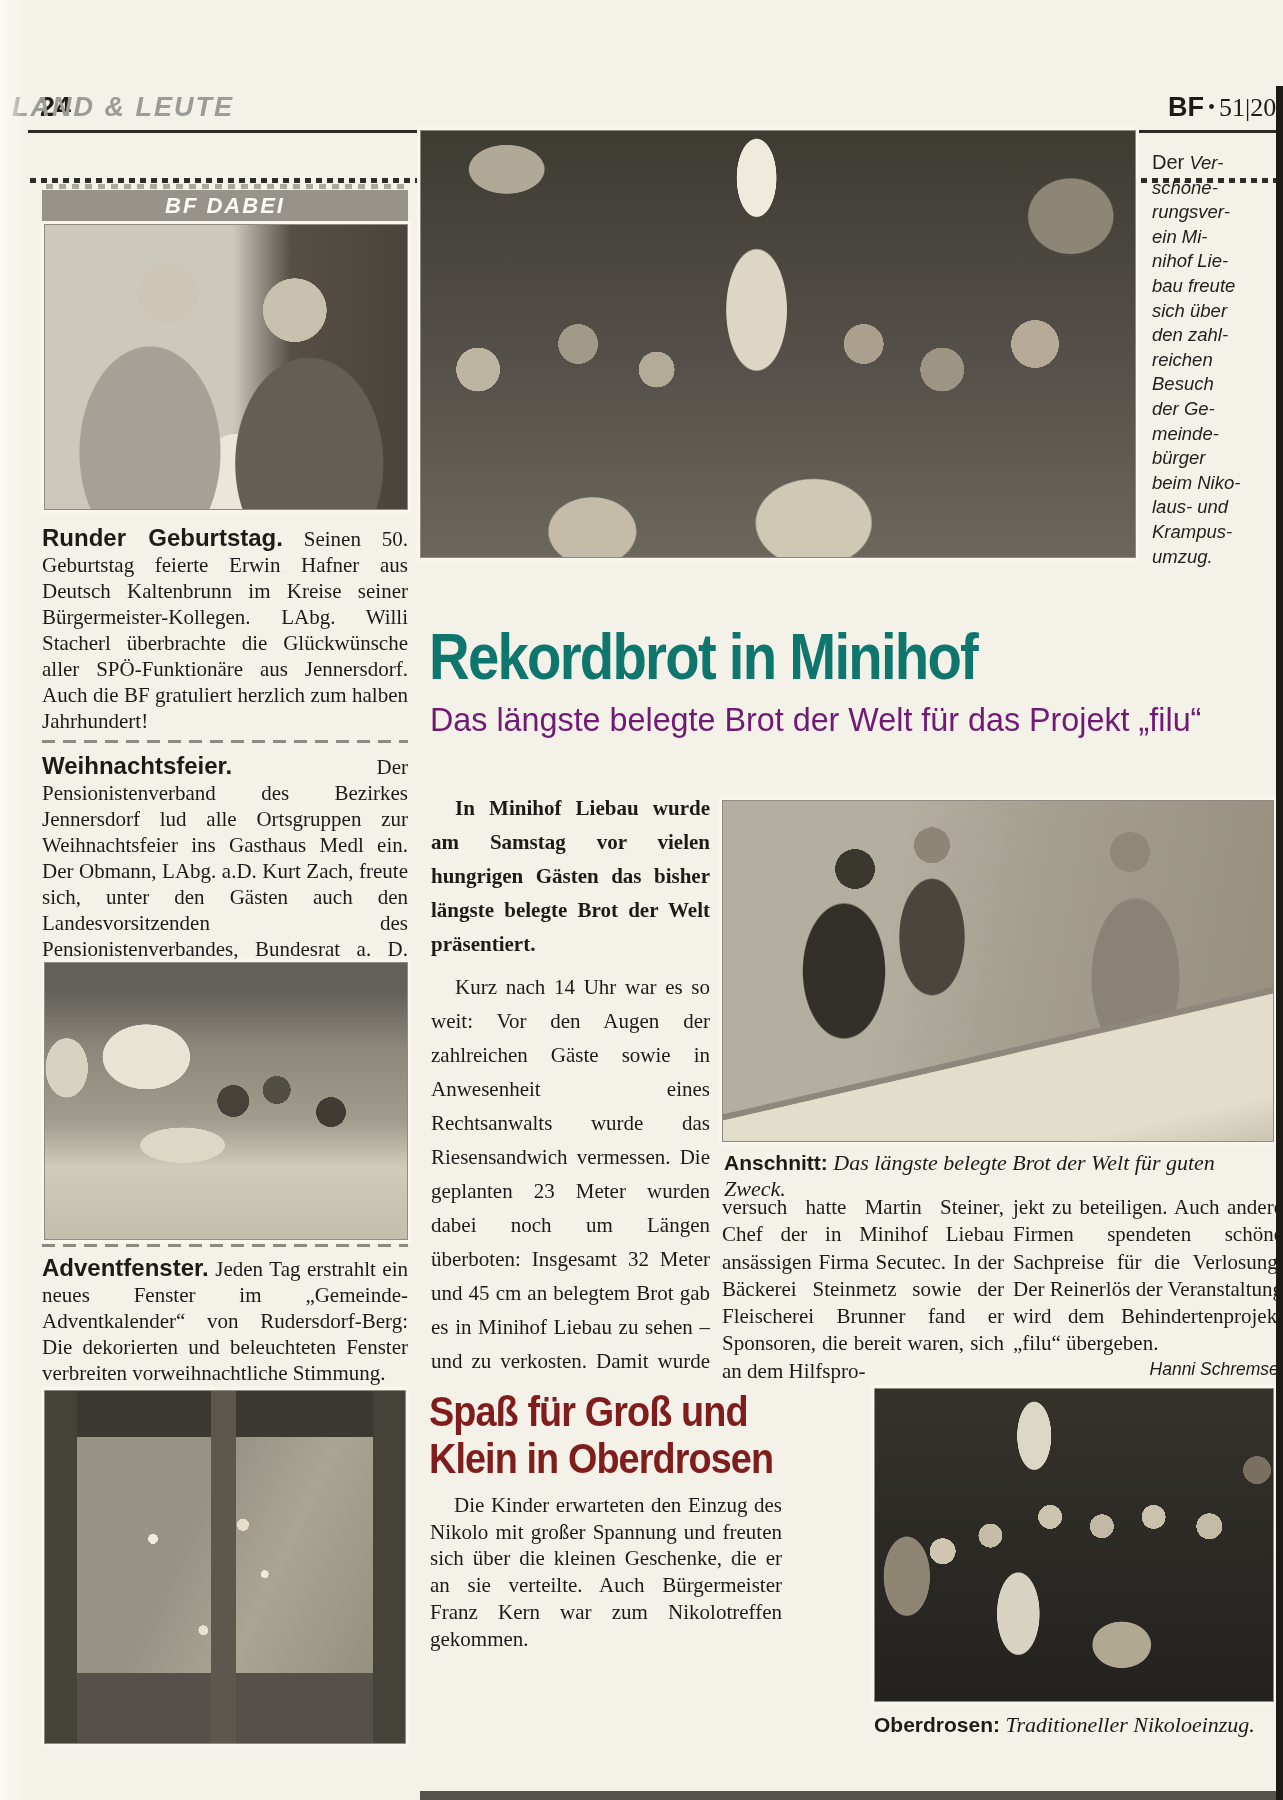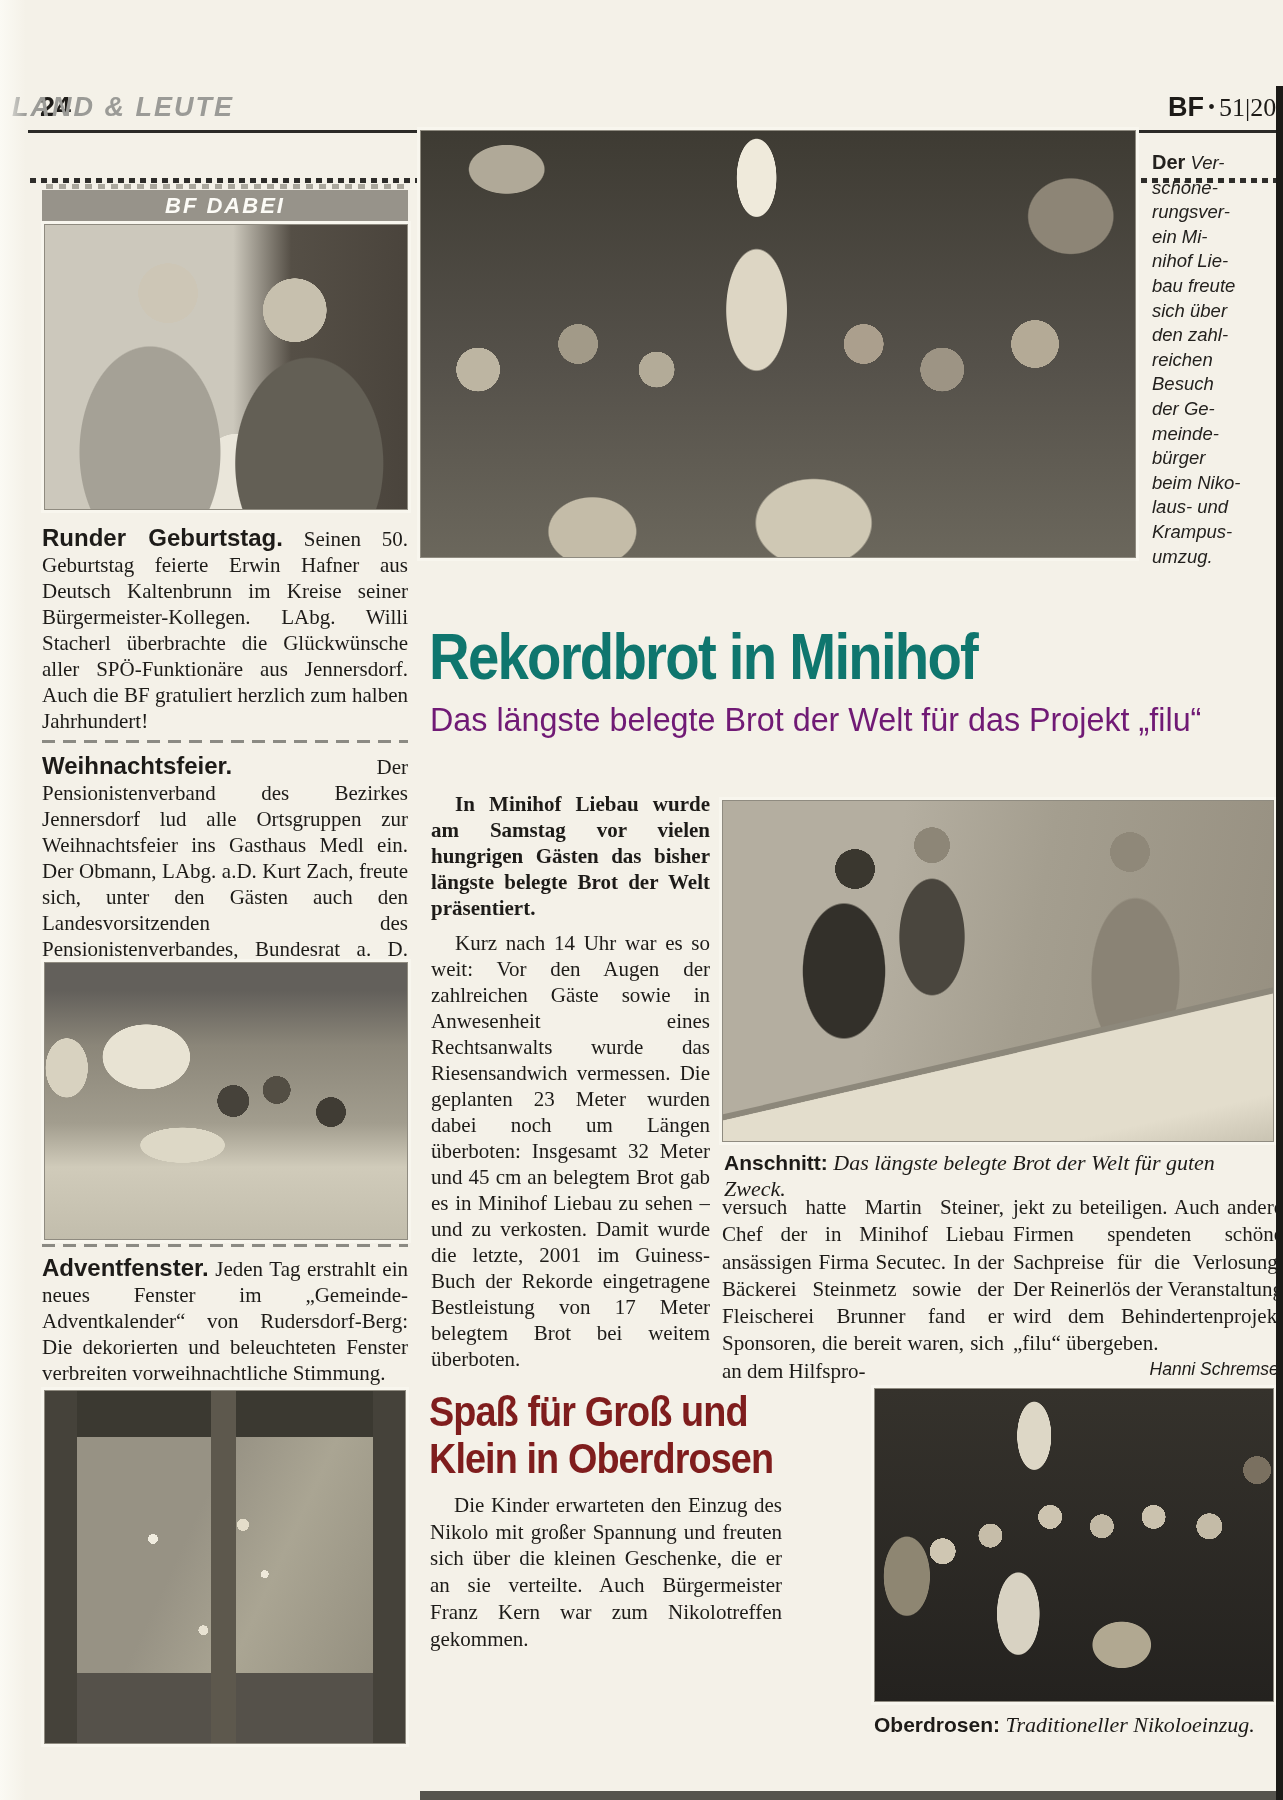--- a/index.html
+++ b/index.html
@@ -81,29 +81,29 @@
       radial-gradient(circle 18px at 33% 56%, #b3ab98 0 99%, transparent 100%),
       radial-gradient(circle 20px at 62% 50%, #ab9f8d 0 99%, transparent 100%),
       radial-gradient(circle 22px at 73% 56%, #9d9484 0 99%, transparent 100%),
       radial-gradient(circle 24px at 86% 50%, #b4aa96 0 99%, transparent 100%),
       radial-gradient(ellipse 70px 62px at 91% 20%, #8d8576 0 60%, transparent 62%),
       radial-gradient(ellipse 95px 72px at 55% 92%, #cfc8b4 0 60%, transparent 62%),
       radial-gradient(ellipse 72px 56px at 24% 94%, #c4bca8 0 60%, transparent 62%),
       linear-gradient(#3e3b33, #55514a 55%, #6b675c);}
   #krampus-caption{left:1152px;top:150px;width:118px;
     font:italic 18.5px "Liberation Sans",sans-serif;line-height:24.6px;color:#23211e;}
-  #krampus-caption b{font-style:normal;font-weight:bold;font-size:20px;}
+  #krampus-caption b{font-style:normal;font-weight:normal;font-size:20px;}
 
   
   #main-headline{left:429px;top:620px;font:bold 64px "Liberation Sans",sans-serif;
     letter-spacing:-2px;color:#0f766e;}
   #main-headline .cond{transform:scaleX(.88);}
   #main-subheadline{left:430px;top:700px;font:34px "Liberation Sans",sans-serif;color:#701a75;}
   #main-subheadline .cond{transform:scaleX(.95);}
-  #main-col1{left:431px;top:791px;width:279px;height:592px;font-size:21px;line-height:26px;overflow:hidden;}
+  #main-col1{left:431px;top:791px;width:279px;height:592px;font-size:21px;line-height:34px;overflow:hidden;}
   #main-col1 .lead{font-weight:bold;}
   #main-col1 p{margin:0 0 0 0;text-indent:24px;}
   #main-col1 p + p{margin-top:9px;}
   #photo-anschnitt{left:722px;top:800px;width:550px;height:340px;
     background:
       radial-gradient(circle 20px at 24% 20%, #3a372f 0 99%, transparent 100%),
       radial-gradient(ellipse 58px 95px at 22% 50%, #33302a 0 70%, transparent 72%),
       radial-gradient(circle 18px at 38% 13%, #8d8677 0 99%, transparent 100%),
       radial-gradient(ellipse 46px 82px at 38% 40%, #4a463e 0 70%, transparent 72%),
       radial-gradient(circle 20px at 74% 15%, #8f8879 0 99%, transparent 100%),

